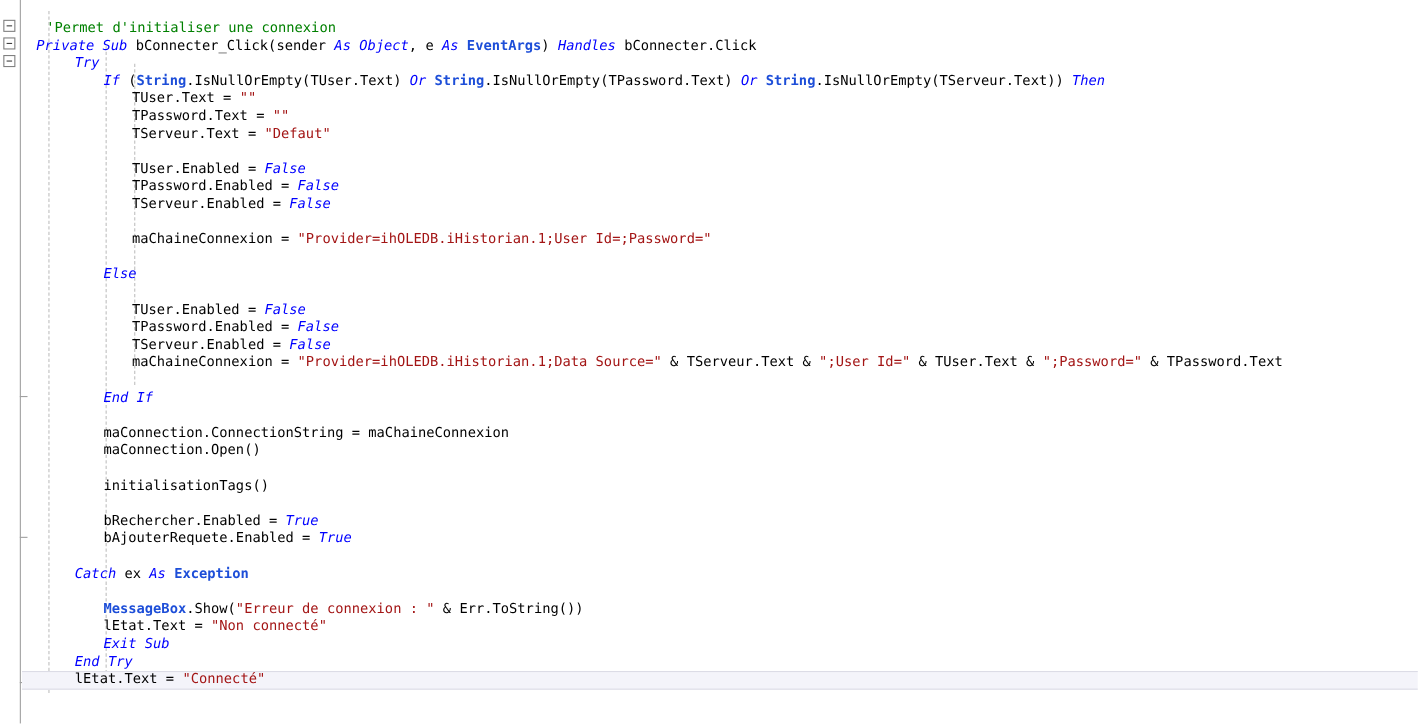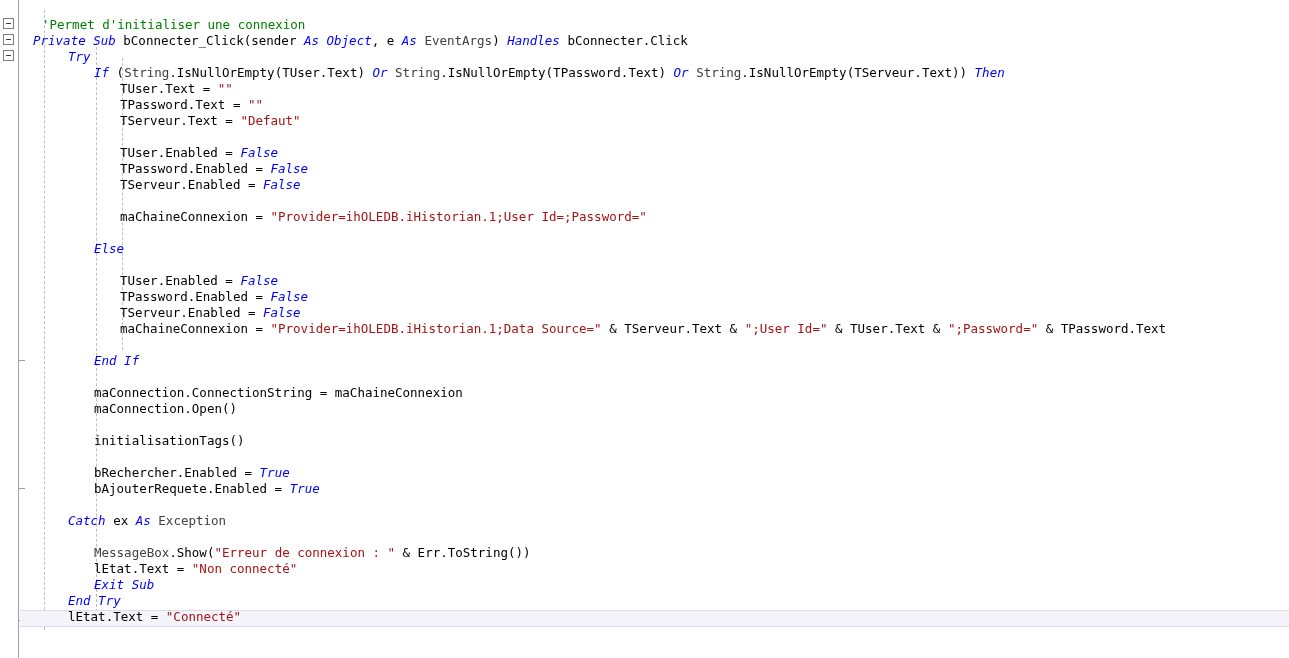--- a/index.html
+++ b/index.html
@@ -91,21 +91,21 @@
   }
   .line {
     position: absolute;
     left: 0;
     height: 16px;
     white-space: pre;
   }
 
   
   .kw  { color: #0000ff; font-style: italic; }   
-  .typ { color: #404040; }   
+  .typ { color: #1d4ed8; font-weight: bold; }   
   .str { color: #a31515; }   
   .com { color: #008000; }   
   .pln { color: #000000; }   
 </style>
 </head>
 <body>
 
 <div id="editor">
 
   <div class="outline-rail"></div>

